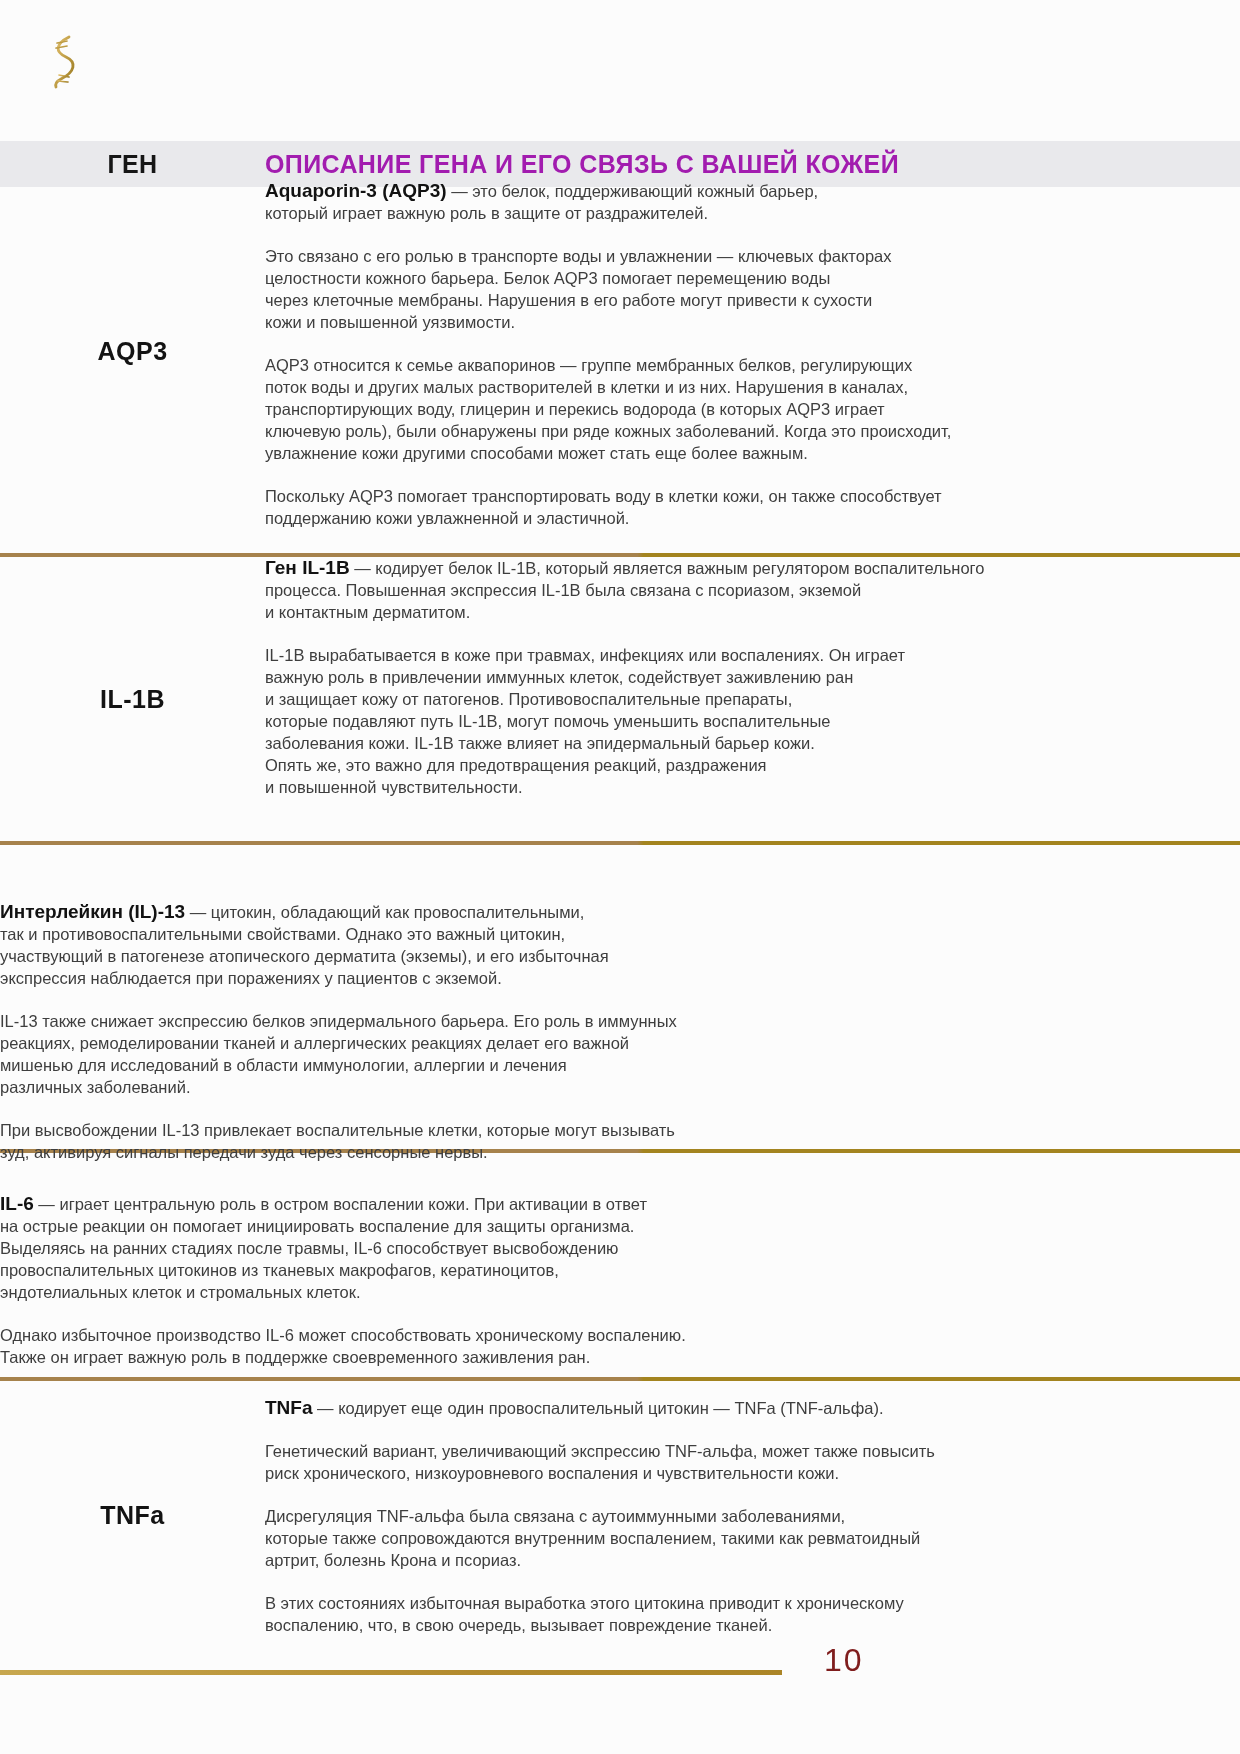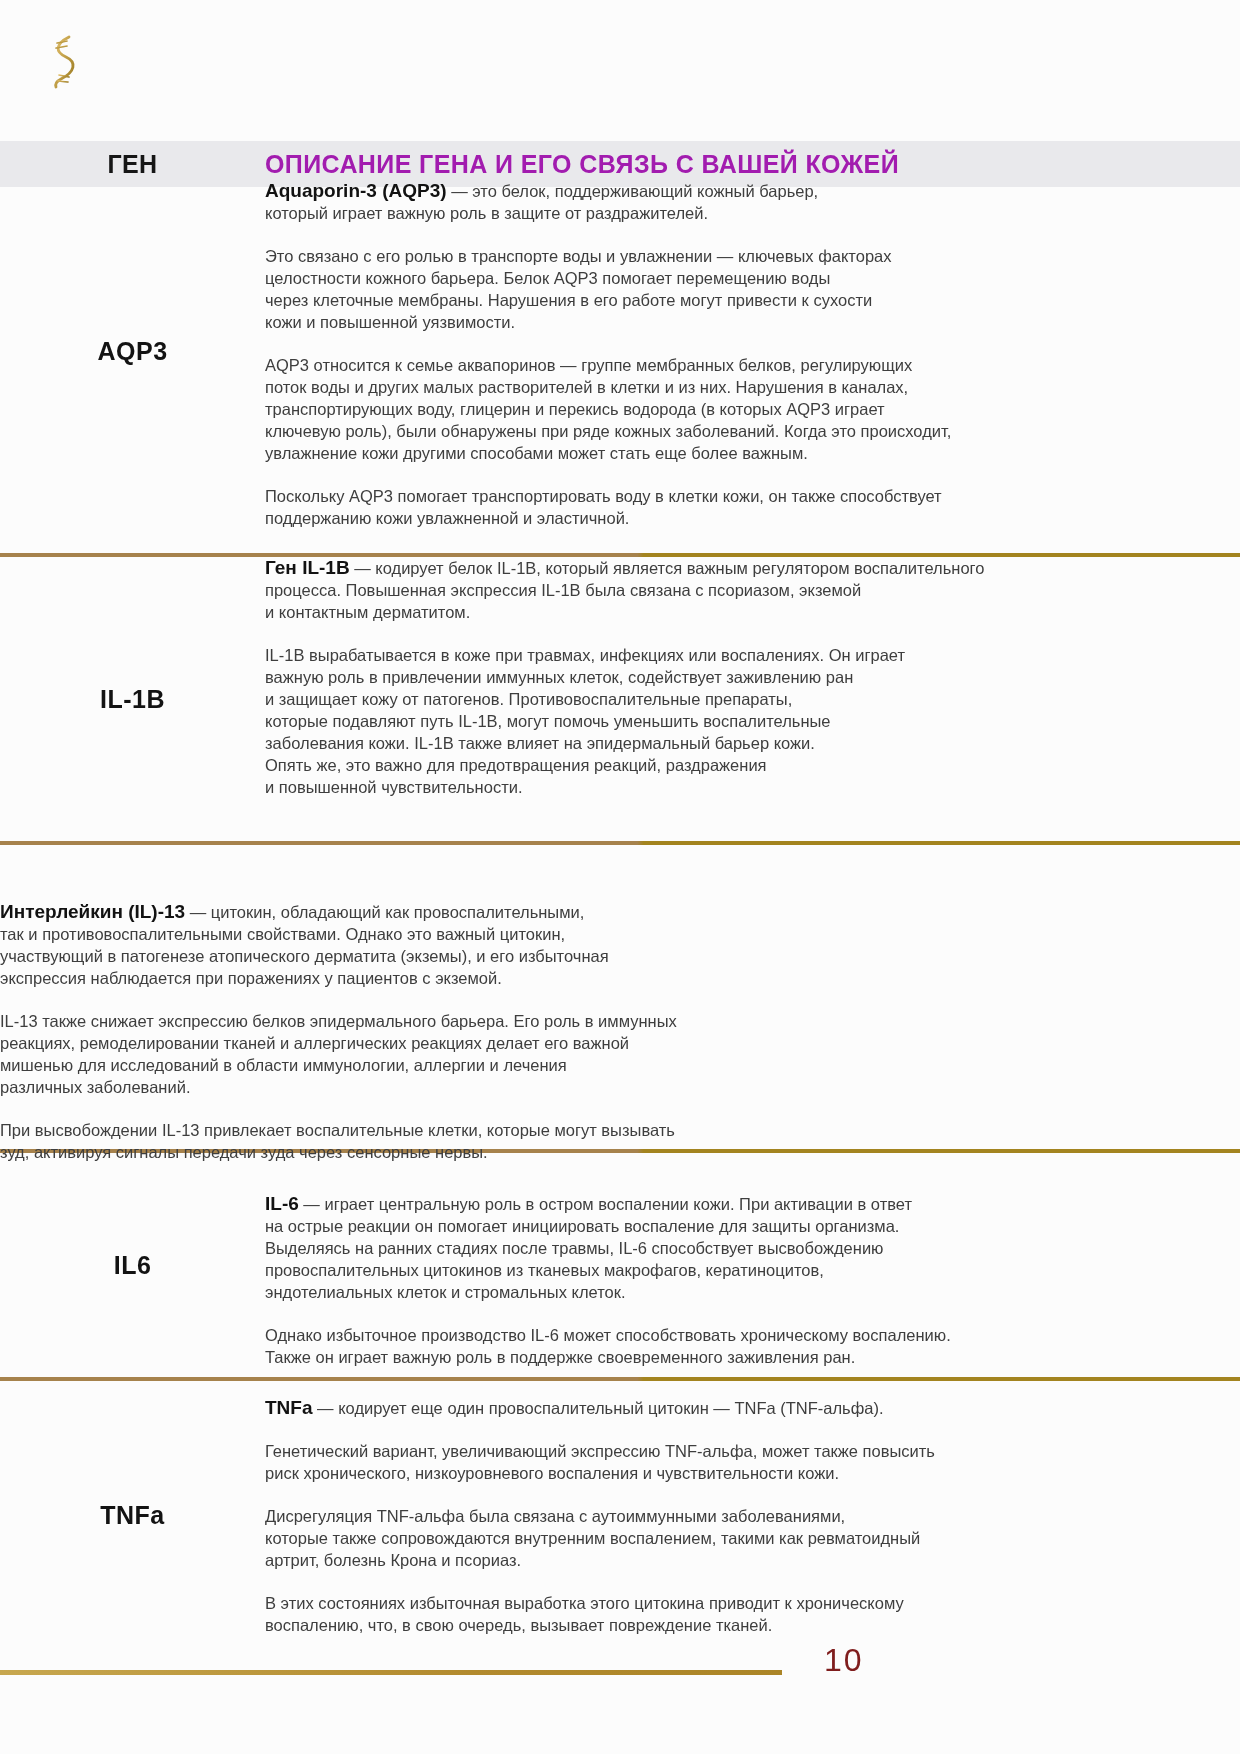--- a/index.html
+++ b/index.html
@@ -125,23 +125,20 @@
         <p class="para"><span>IL-13 также снижает экспрессию белков эпидермального барьера. Его роль в иммунных
 реакциях, ремоделировании тканей и аллергических реакциях делает его важной
 мишенью для исследований в области иммунологии, аллергии и лечения
 различных заболеваний.</span></p>
         <p class="para"><span>При высвобождении IL-13 привлекает воспалительные клетки, которые могут вызывать
 зуд, активируя сигналы передачи зуда через сенсорные нервы.</span></p>
       </div>
   </div>
 <div class="divider"></div>
   <div class="section-row" style="height: 224px;">
-    <div class="gene-cell">
-      <div class="gene-label">IL6</div>
-    </div>
     <div class="text-cell paragraphs" style="padding-top: 40px;">
         <p class="para"><b class="lead">IL-6</b><span> — играет центральную роль в остром воспалении кожи. При активации в ответ
 на острые реакции он помогает инициировать воспаление для защиты организма.
 Выделяясь на ранних стадиях после травмы, IL-6 способствует высвобождению
 провоспалительных цитокинов из тканевых макрофагов, кератиноцитов,
 эндотелиальных клеток и стромальных клеток.</span></p>
         <p class="para"><span>Однако избыточное производство IL-6 может способствовать хроническому воспалению.
 Также он играет важную роль в поддержке своевременного заживления ран.</span></p>
       </div>
   </div>

